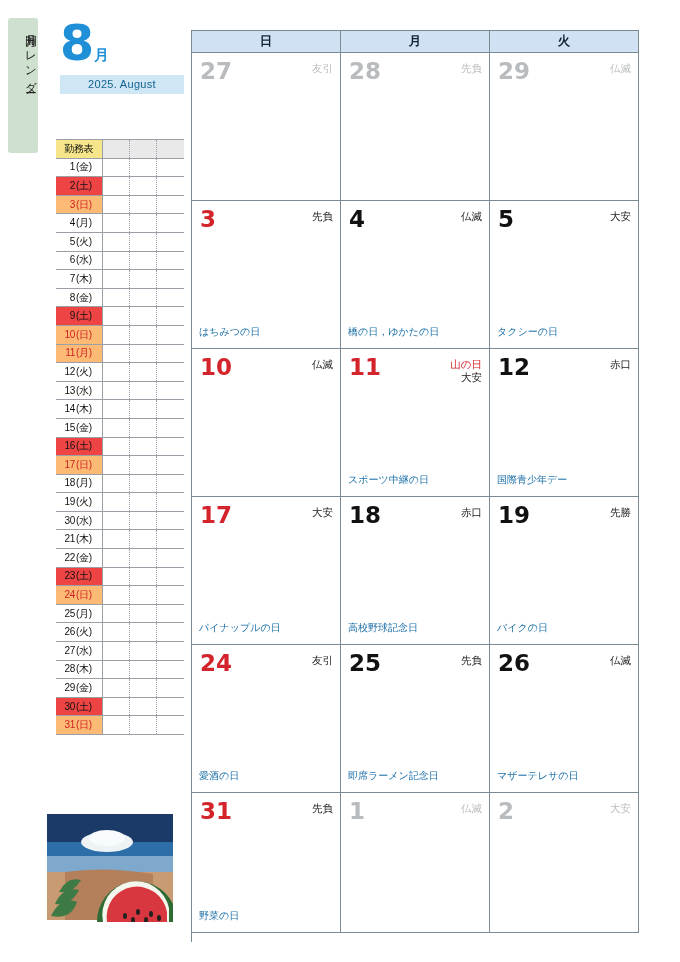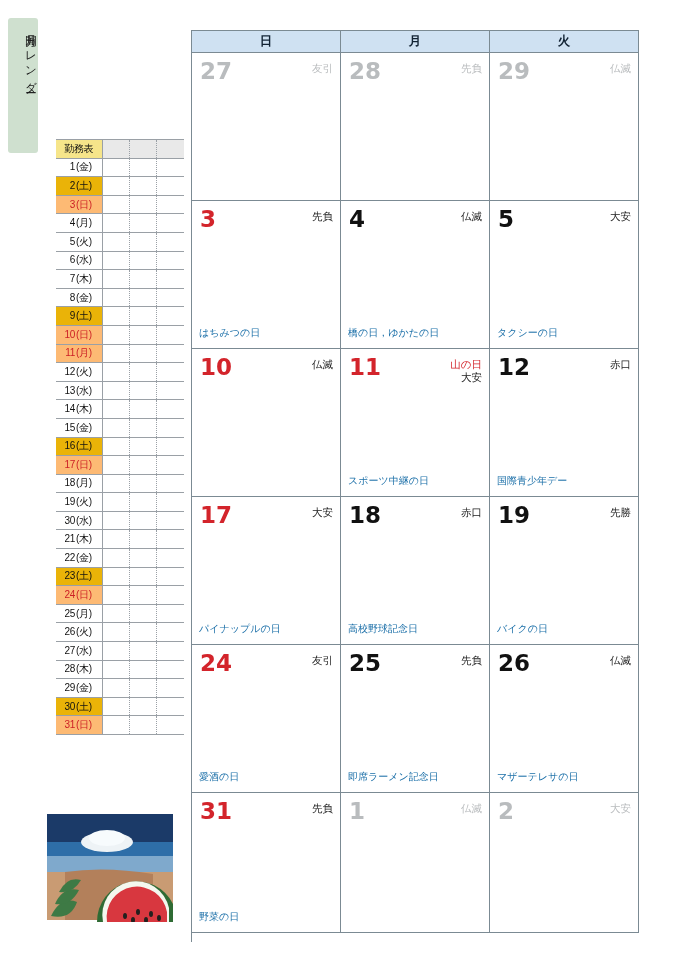--- a/index.html
+++ b/index.html
@@ -91,21 +91,21 @@
     border-bottom: 1px solid #9aa0a6;
     border-top: 1px solid #9aa0a6;
   }
   #duty tr.head td.daycell {
     background: #f6e58a;
     text-align: center;
     font-size: 10px;
     padding-left: 0;
   }
   #duty tr.head td.c1, #duty tr.head td.c2, #duty tr.head td.c3 { background:#e9e9e9; }
-  #duty td.sat { background: #eab308; }
+  #duty td.sat { background: #ef4444; }
   #duty td.sun { background: #fdba74; }
   .dnum { display:inline-block; width: 17px; text-align: right; }
   .dwk  { display:inline-block; width: 26px; text-align: left; padding-left:1px;}
   .sunT { color: #cc2026; }
 
   
   #illust {
     position: absolute;
     left: 45px; top: 812px;
     width: 130px; height: 110px;
@@ -161,30 +161,37 @@
   }
   .rk.gray { color: #b9bcbe; }
   .rk .hol { color: #d3242b; display:block; }
   .ev {
     position: absolute;
     left: 7px; bottom: 8px;
     right: 5px;
     font-size: 10px;
     color: #1b6fa8;
     line-height: 14px;
+    font-family: Liberation Mono, monospace;
   }
   .ev.green { color: #1e7a4f; }
 </style>
 </head>
 <body>
 
 <div id="sidebar">
 
   <div id="tab-label">月間カレンダー</div>
 
+  <div id="month-block">
+    <div>
+      <span id="month-num">8</span><span id="month-kanji">月</span>
+    </div>
+    <div id="month-year">2025. August</div>
+  </div>
 
   <table id="duty">
     <tbody id="duty-body">
         <tr class="head">
           <td class="daycell">勤務表</td>
           <td class="c1"></td>
           <td class="c2"></td>
           <td class="c3"></td>
         </tr>
         <tr>

